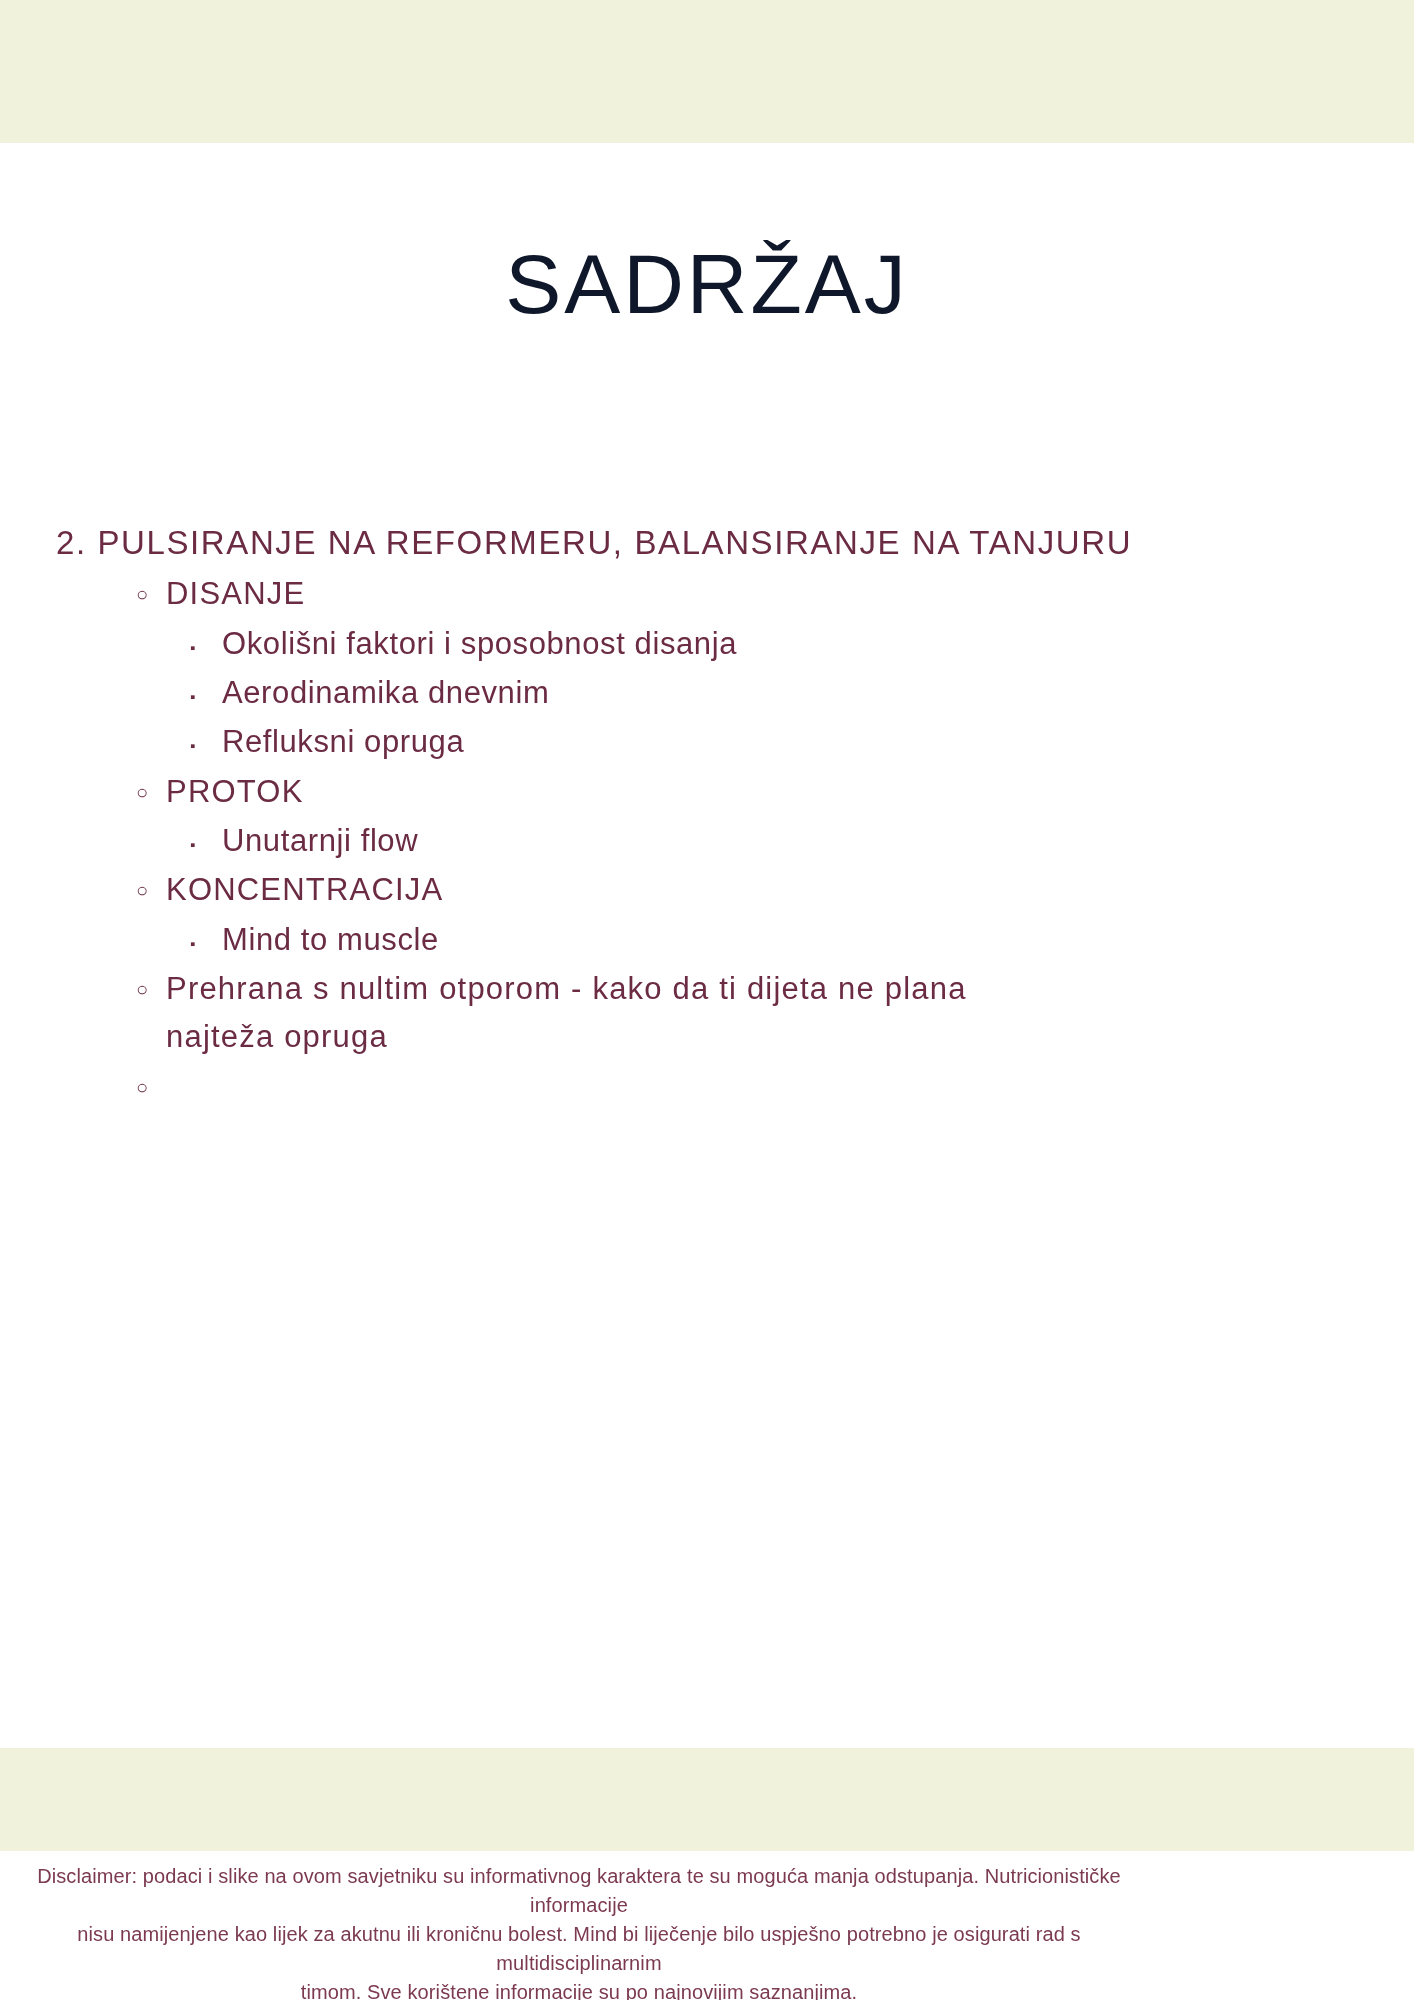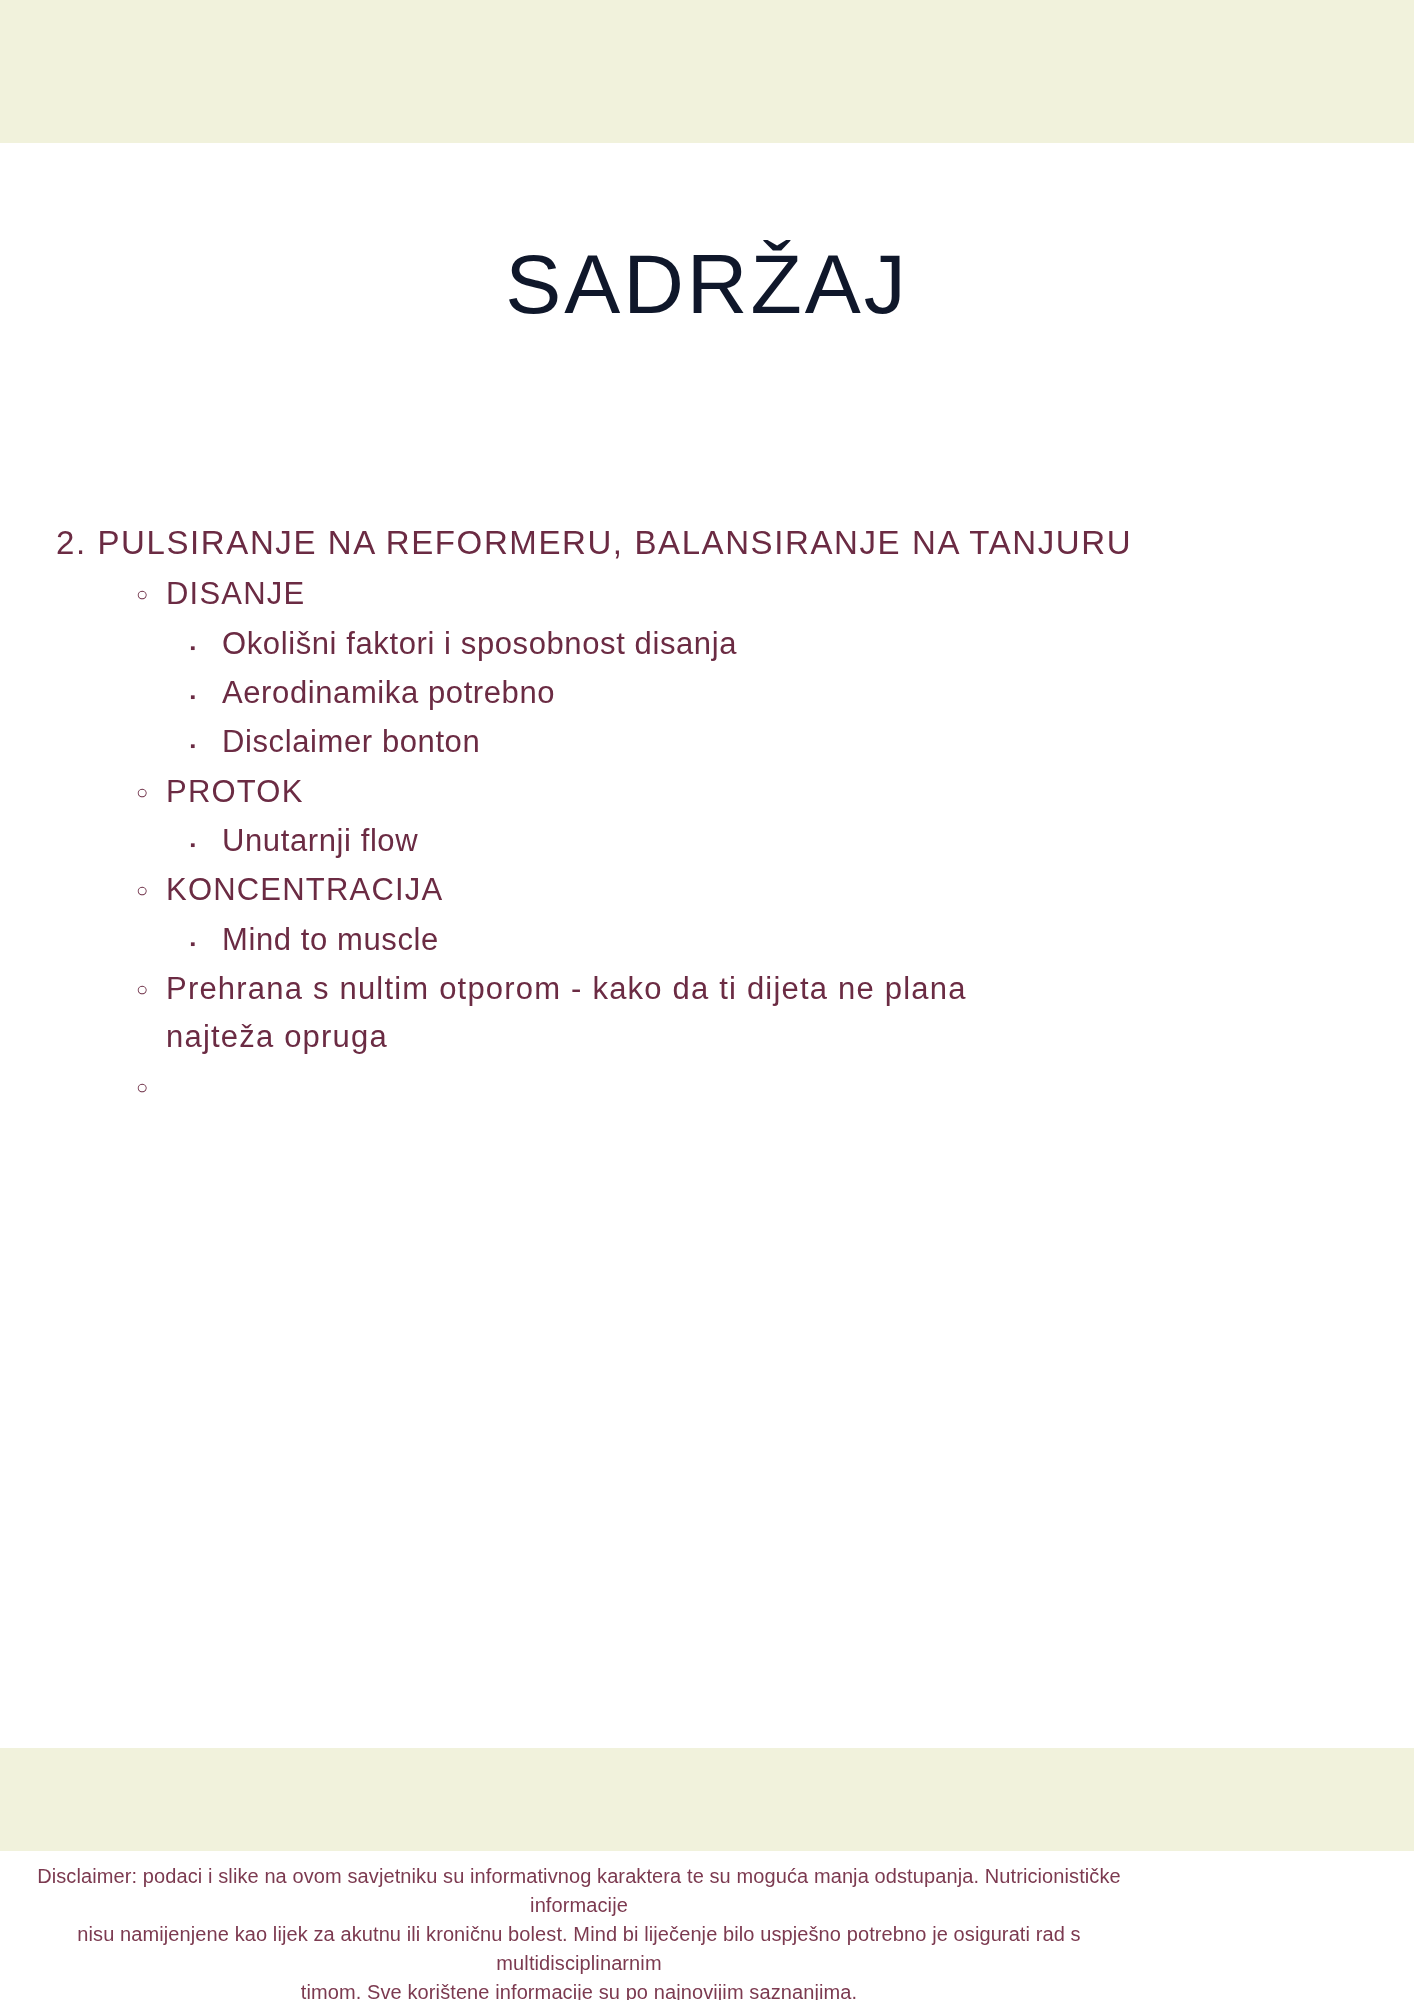--- a/index.html
+++ b/index.html
@@ -140,26 +140,26 @@
     <span class="txt">DISANJE</span>
   </div>
 
   <div class="row lvl3">
     <span class="bullet">▪</span>
     <span class="txt">Okolišni faktori i sposobnost disanja</span>
   </div>
 
   <div class="row lvl3">
     <span class="bullet">▪</span>
-    <span class="txt">Aerodinamika potrebno</span>
+    <span class="txt">Aerodinamika dnevnim</span>
   </div>
 
   <div class="row lvl3">
     <span class="bullet">▪</span>
-    <span class="txt">Disclaimer bonton</span>
+    <span class="txt">Refluksni opruga</span>
   </div>
 
   <div class="row lvl2">
     <span class="bullet">○</span>
     <span class="txt">PROTOK</span>
   </div>
 
   <div class="row lvl3">
     <span class="bullet">▪</span>
     <span class="txt">Unutarnji flow</span>

